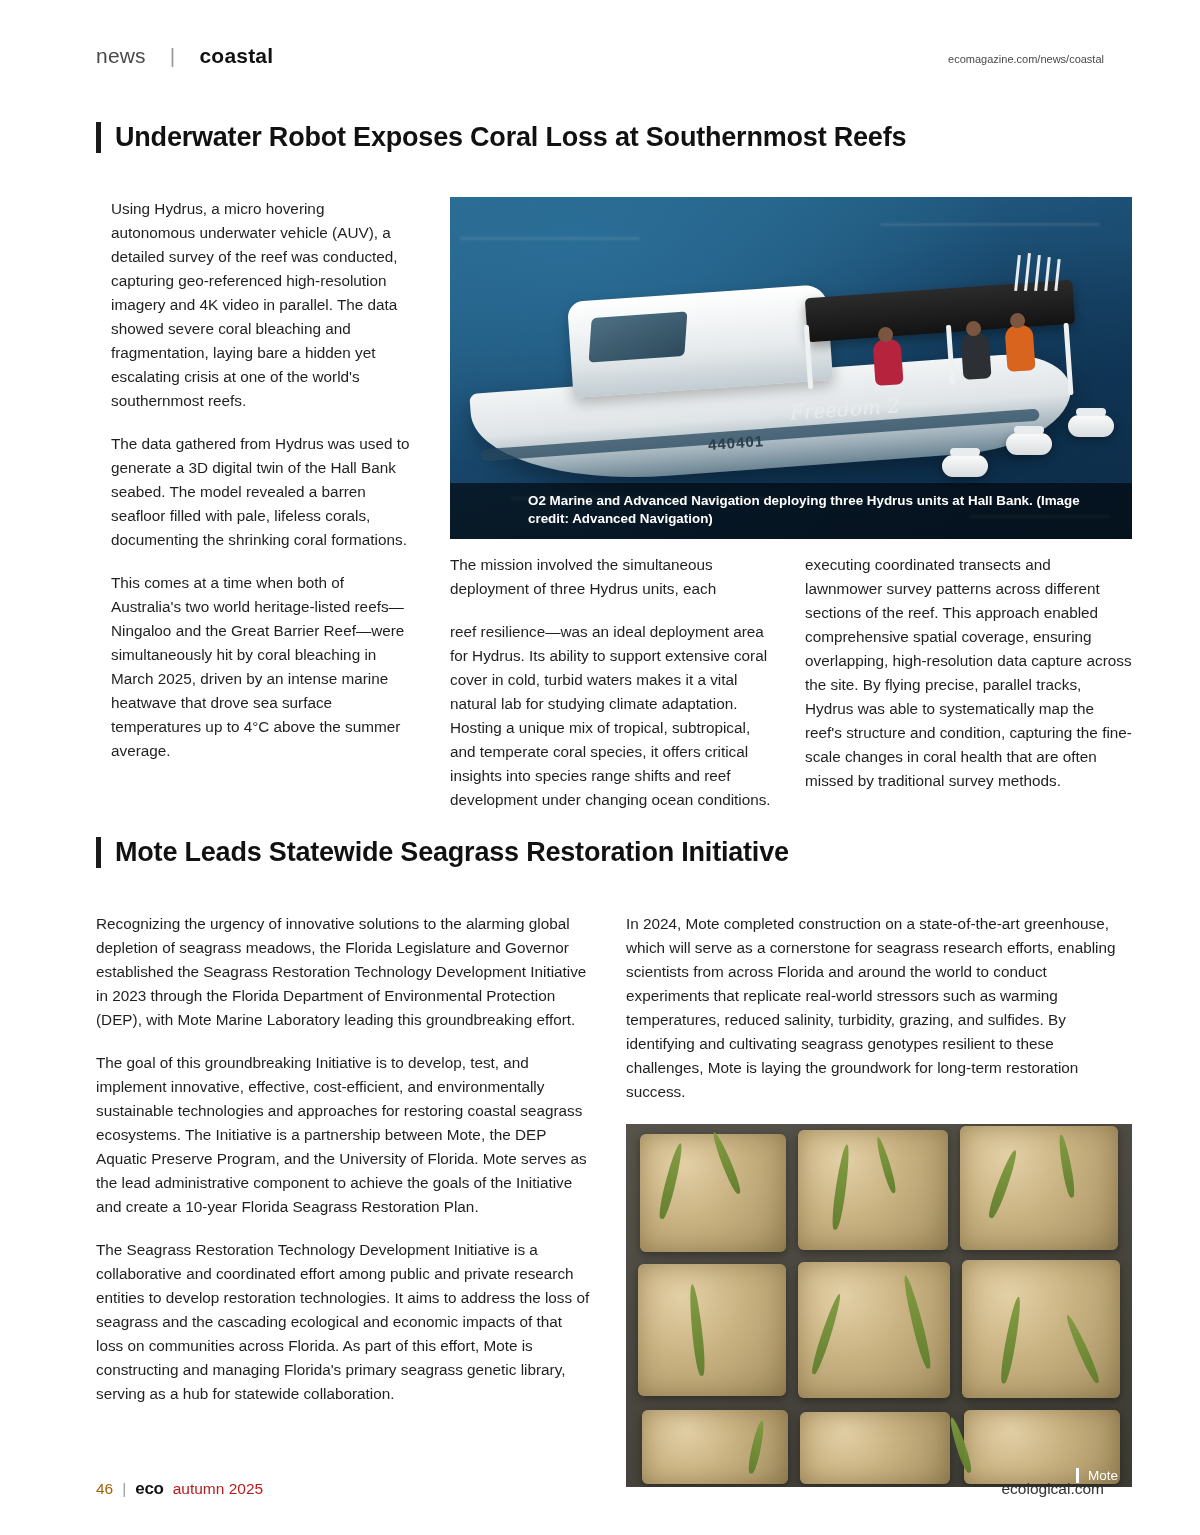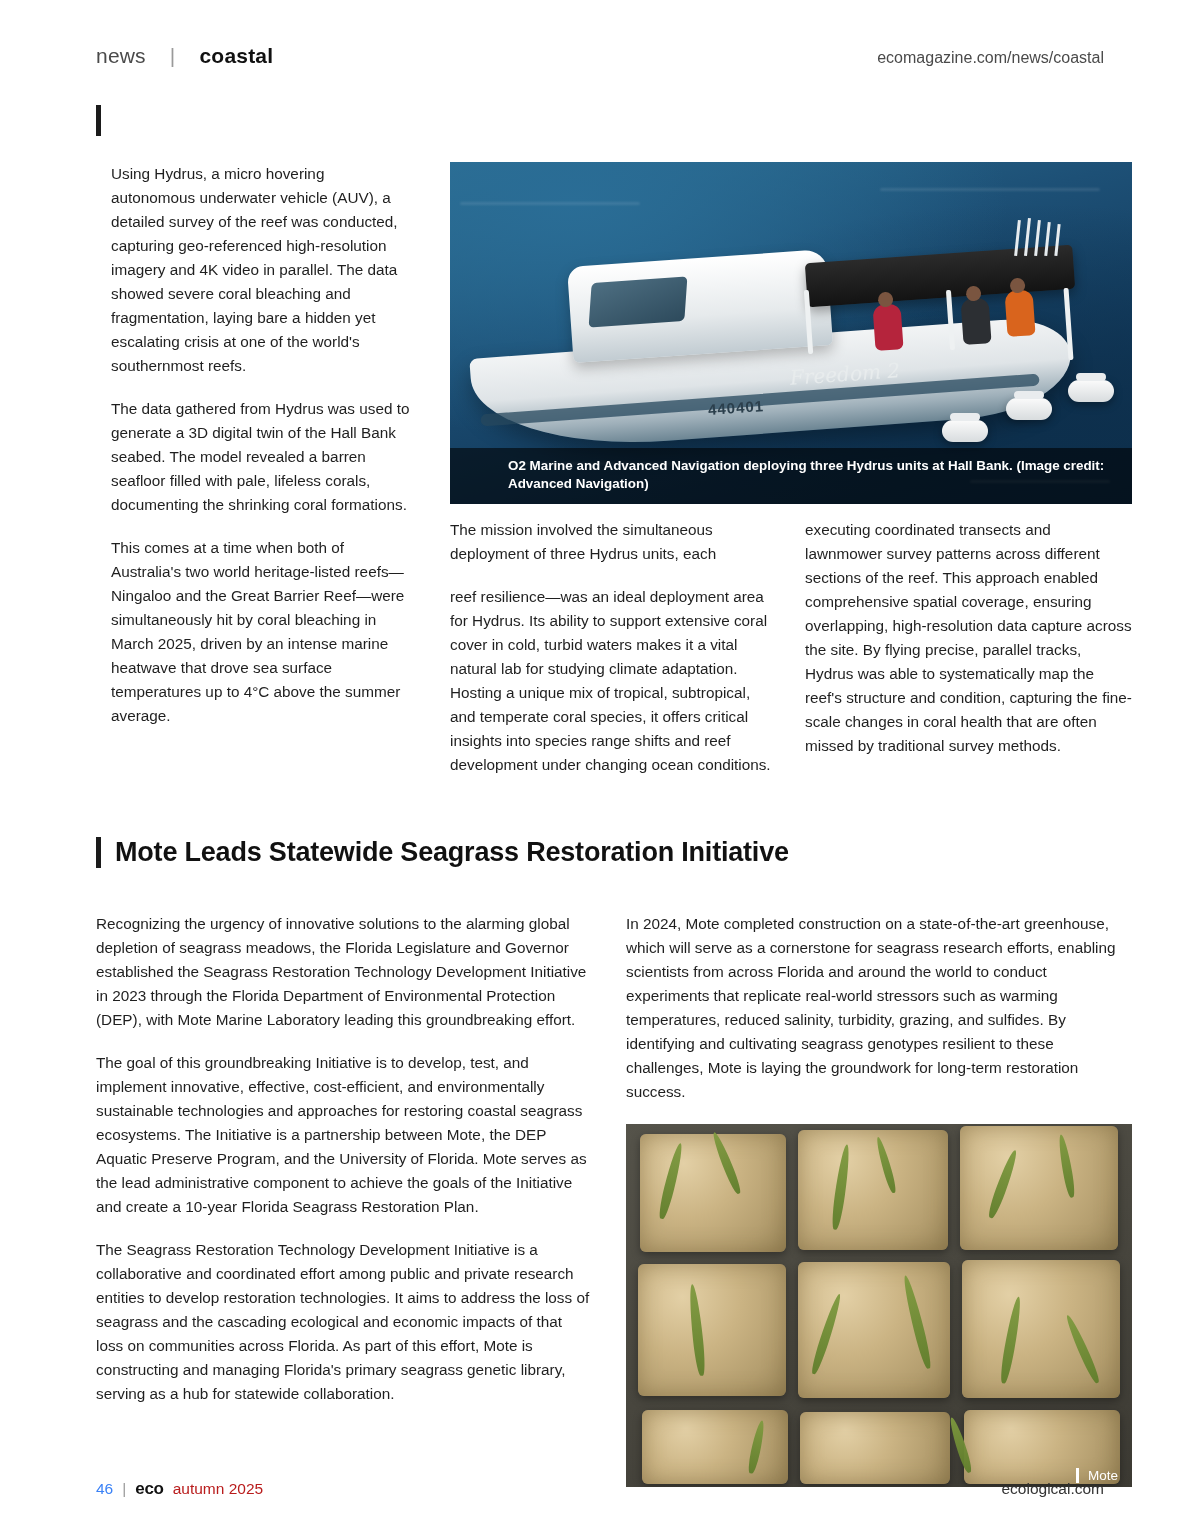--- a/index.html
+++ b/index.html
@@ -46,21 +46,21 @@
   }
   .masthead-left .divider {
     color: #9a9a9a;
     font-weight: 300;
   }
   .masthead-left .cat {
     color: #111111;
     font-weight: 700;
   }
   .masthead-right {
-    font-size: 16px;
+    font-size: 11px;
     color: #4a4a4a;
   }
 
   
   .headline-row {
     display: flex;
     align-items: center;
     gap: 14px;
   }
   .headline-bar {
@@ -262,21 +262,21 @@
     transform: rotate(-4deg);
   }
   .photo-caption {
     position: absolute;
     left: 0; right: 0; bottom: 0;
     background: rgba(0,0,0,0.58);
     color: #ffffff;
     font-size: 13.4px;
     line-height: 1.35;
     font-weight: 700;
-    padding: 9px 14px 11px 58px;
+    padding: 9px 14px 11px 78px;
     box-sizing: border-box;
   }
 
   
   #article-two {
     position: absolute;
     left: 96px;
     top: 820px;
     width: 1008px;
   }
@@ -348,21 +348,21 @@
     align-items: baseline;
     justify-content: space-between;
     font-size: 15.5px;
     color: #333333;
   }
   .footer-left {
     display: flex;
     align-items: baseline;
     gap: 9px;
   }
-  .footer-left .pg { font-weight: 400; color: #3b82f6; }
+  .footer-left .pg { font-weight: 400; color: #a16207; }
   .footer-left .sep { color: #9a9a9a; }
   .footer-left .eco {
     font-weight: 700;
     font-size: 17px;
     color: #111;
     letter-spacing: -0.3px;
   }
   .footer-left .issue { color: #b91c1c; }
   .footer-right { color: #333; }
 </style>
@@ -377,20 +377,21 @@
       <span class="divider">|</span>
       <span class="cat">coastal</span>
     </div>
     <div class="masthead-right">ecomagazine.com/news/coastal</div>
   </div>
 
   <div id="article-one">
 
     <div class="headline-row">
       <div class="headline-bar"></div>
+      <h1 class="headline">Underwater Robot Exposes Coral Loss at Southernmost Reefs</h1>
     </div>
 
     <div class="a1-body">
 
       <div id="photo-boat">
         <div class="ocean"></div>
 
         <div class="wave" style="left:10px; top:40px; width:180px;"></div>
         <div class="wave" style="left:430px; top:26px; width:220px;"></div>
         <div class="wave" style="left:60px; top:300px; width:260px;"></div>

